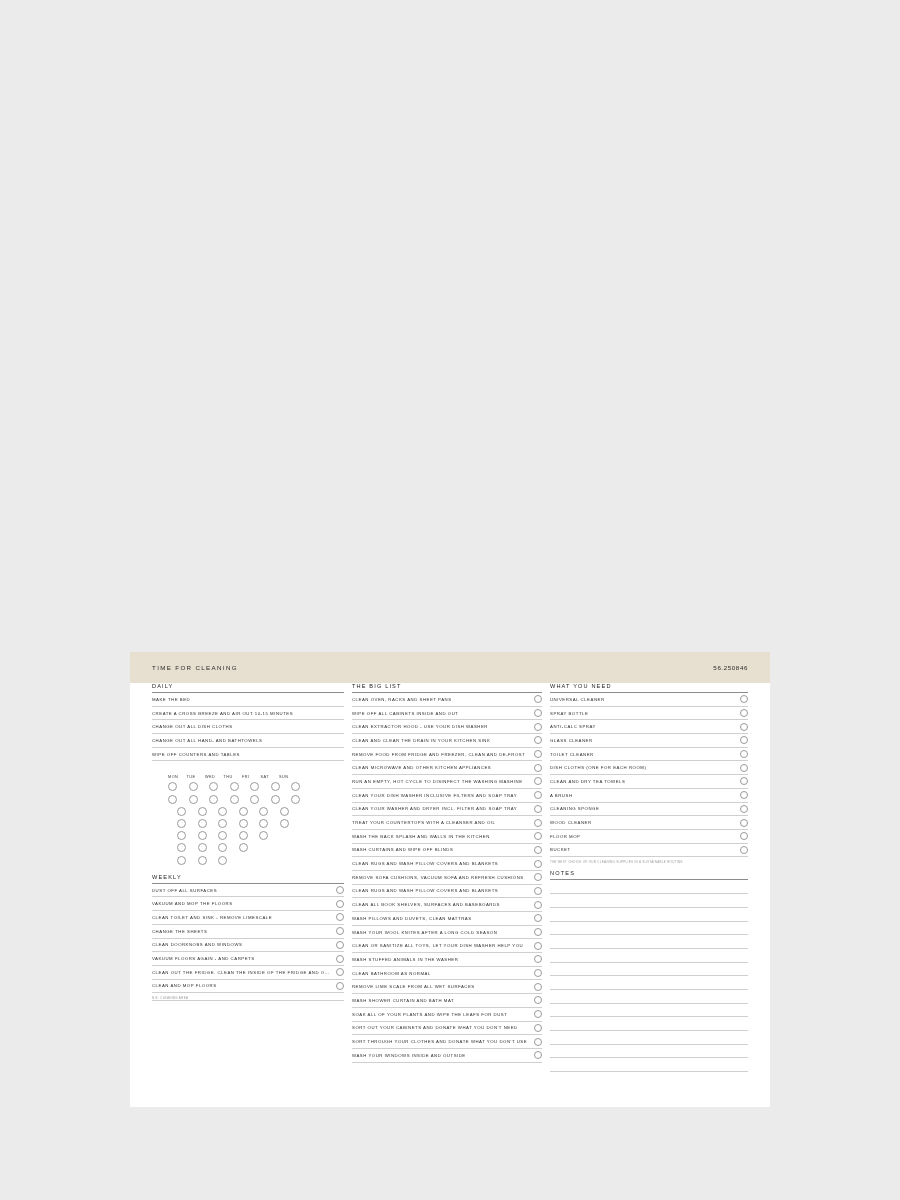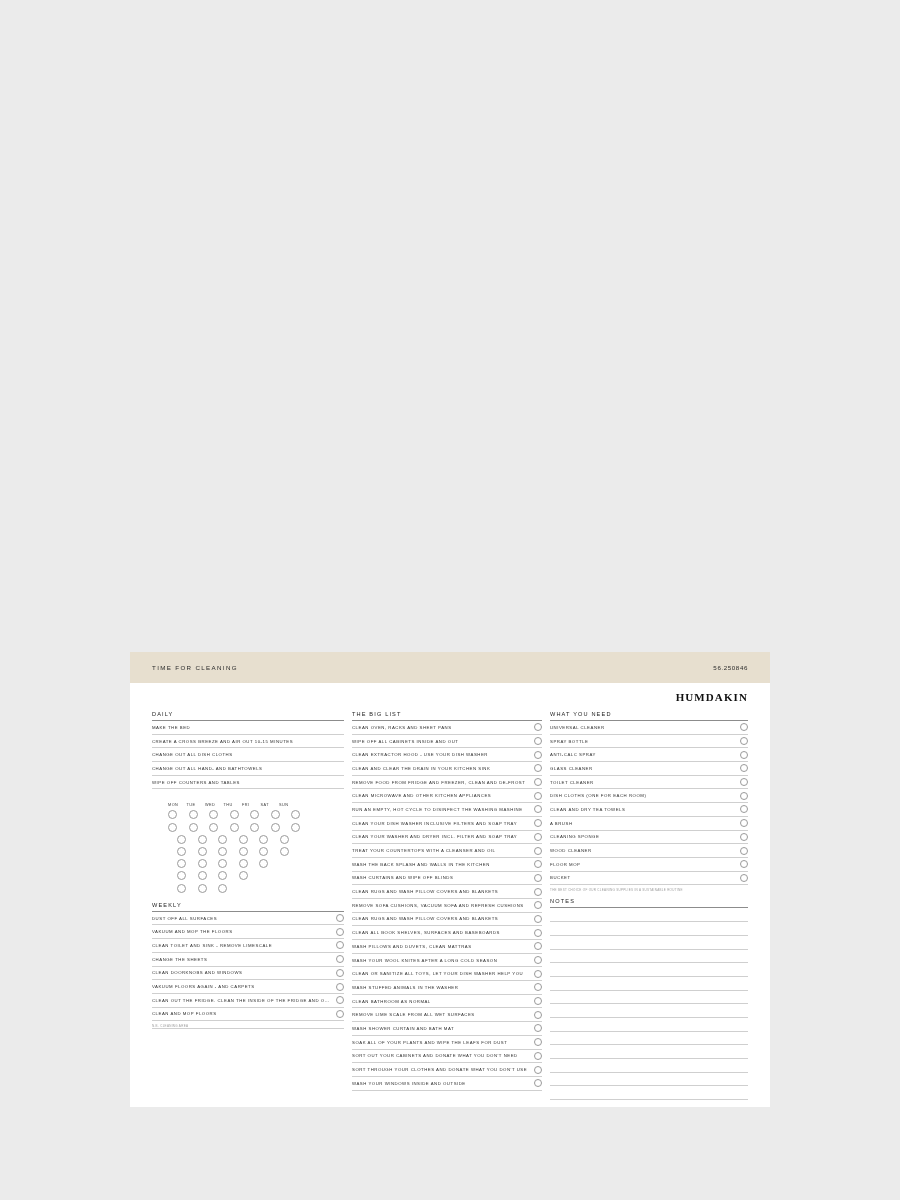--- a/index.html
+++ b/index.html
@@ -169,23 +169,20 @@
 <body>
 
 <div id="page">
   <div id="sheet">
 
     <div id="header-bar">
       <div id="header-title">TIME FOR CLEANING</div>
       <div id="header-code">56.250846</div>
     </div>
 
-    <div id="brand-row">
-      <div id="brand">HUMDAKIN</div>
-    </div>
 
     <div id="columns">
 
       <div class="col col-daily">
         <div class="col-title">DAILY</div>
         <div id="daily-rows">
             <div class="row no-circle">
               <span class="row-label">MAKE THE BED</span>
               <span class="circle"></span>
             </div>

